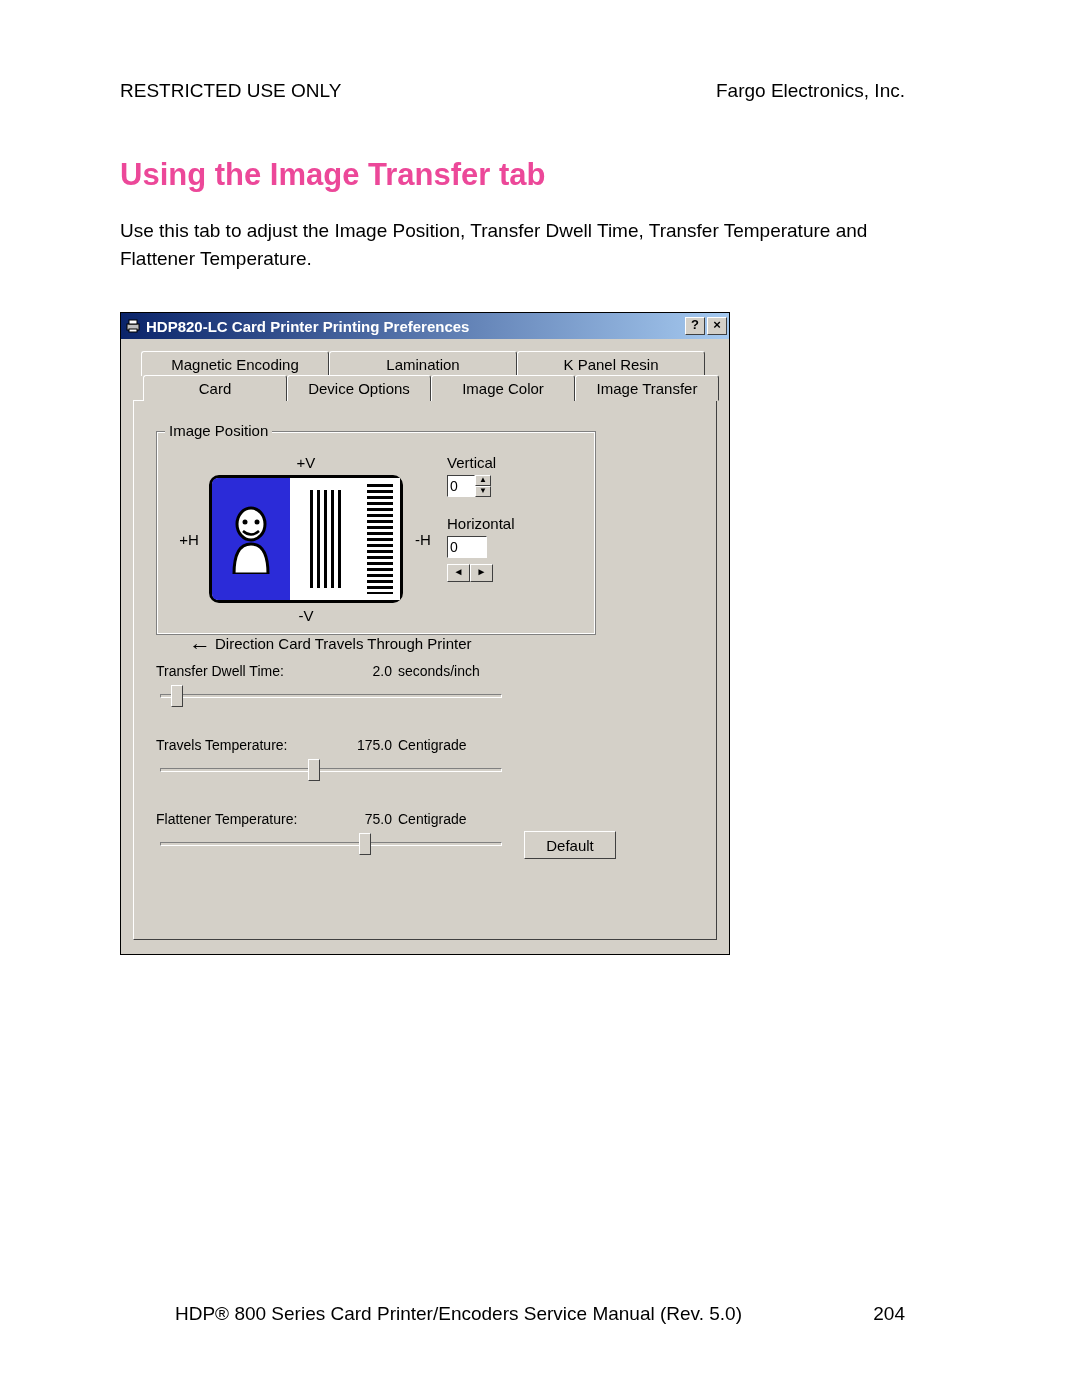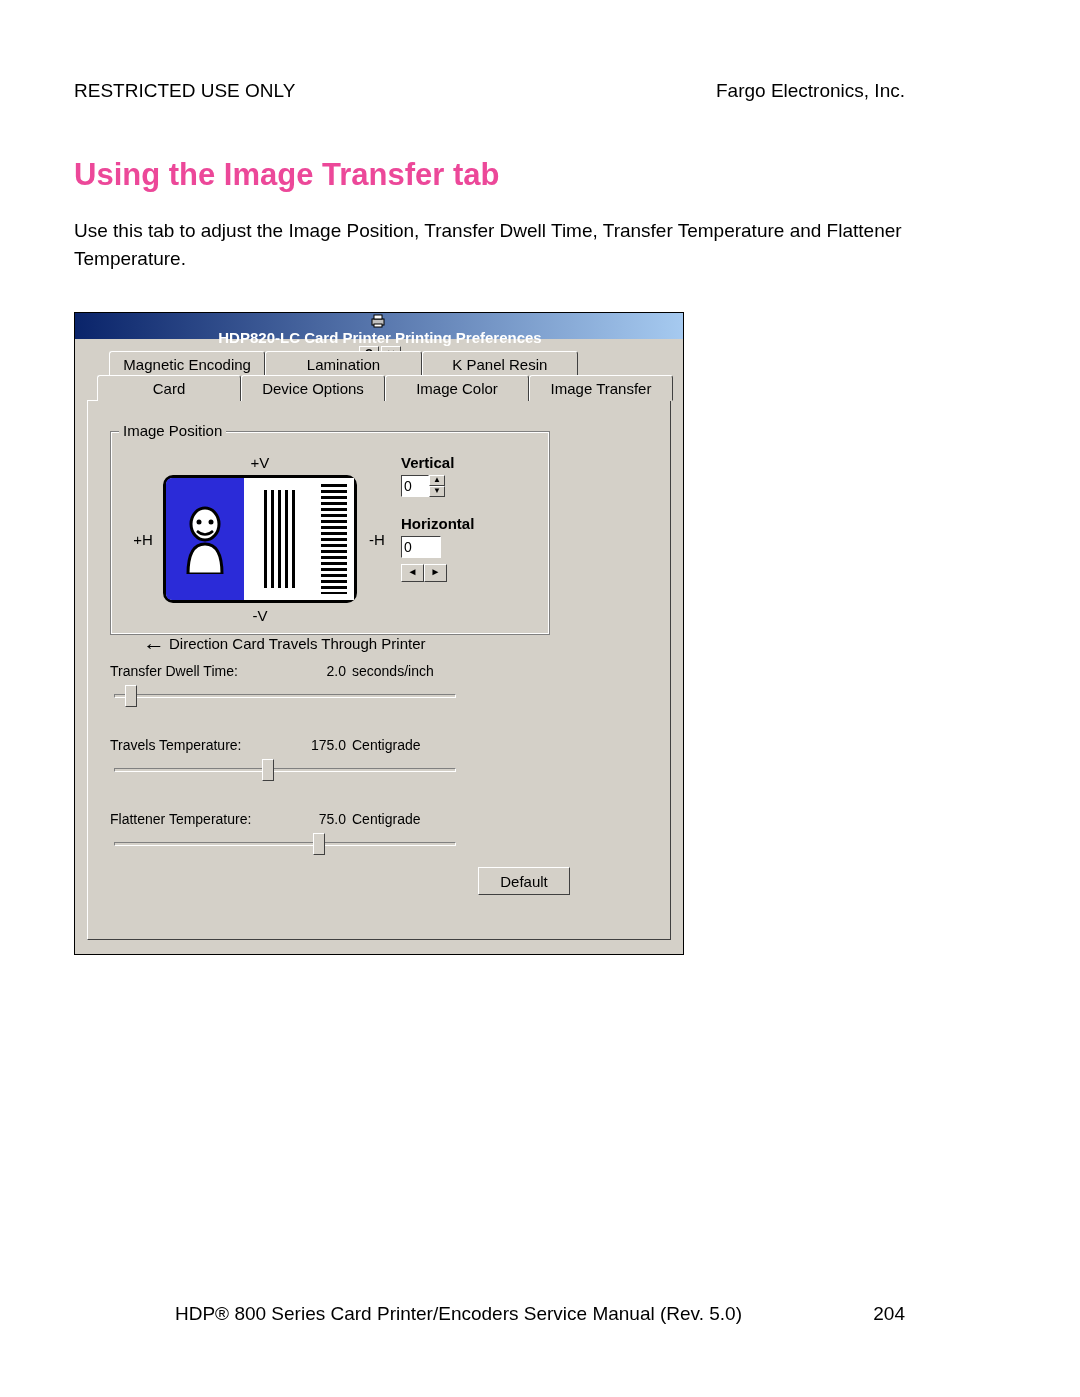--- a/index.html
+++ b/index.html
@@ -4,21 +4,21 @@
 <style>
   * { box-sizing: border-box; margin: 0; padding: 0; }
   body {
     width: 1080px;
     height: 1397px;
     background: #fff;
     font-family: Arial, Helvetica, sans-serif;
     position: relative;
   }
   .page {
-    padding: 80px 175px 0 74px;
+    padding: 80px 175px 0 120px;
   }
   .header-row {
     display: flex;
     justify-content: space-between;
     font-size: 19px;
     color: #000;
     margin-bottom: 55px;
   }
   h1 {
     font-size: 31px;
@@ -41,21 +41,20 @@
   }
   .titlebar {
     height: 26px;
     background: linear-gradient(to right, #0a246a, #a6caf0);
     color: #fff;
     display: flex;
     align-items: center;
     padding: 0 2px 0 4px;
     font-size: 15px;
     font-weight: bold;
-    flex-direction: column;
   }
   .titlebar .printer-icon {
     width: 16px; height: 16px;
     margin-right: 5px;
     display: inline-block;
     position: relative;
   }
   .printer-icon svg { display:block; }
   .title-text { flex: 1; }
   .title-buttons { display: flex; gap: 2px; }
@@ -74,21 +73,21 @@
     font-family: "Marlett", "Arial", sans-serif;
   }
   .dlg-body {
     padding: 12px 12px 14px 12px;
   }
   .tabrow {
     display: flex;
     position: relative;
     z-index: 2;
   }
-  .tabrow.row1 { margin-left: 22px; width: 469px;}
+  .tabrow.row1 { margin-left: 8px; width: 564px;}
   .tabrow.row2 { margin-left: 10px; margin-top: -1px; width: 576px;}
   .tab {
     flex: 1;
     height: 25px;
     background: #d4d0c8;
     border-top: 1px solid #fff;
     border-left: 1px solid #fff;
     border-right: 1px solid #404040;
     font-size: 15px;
     color: #000;
@@ -178,21 +177,21 @@
     display:flex; align-items:center; justify-content:center;
   }
   .barcode {
     width: 26px; height: 90%;
     background: repeating-linear-gradient(to bottom, #000 0, #000 3px, #fff 3px, #fff 6px);
   }
   .spin-col {
     margin-left: 6px;
     font-size: 15px;
   }
-  .spin-label { margin-bottom: 4px; font-weight: bold; }
+  .spin-label { margin-bottom: 4px; }
   .spin-ctrl {
     display: flex;
     align-items: stretch;
     height: 22px;
     margin-bottom: 18px;
   }
   .spin-input {
     width: 28px;
     border-top: 1px solid #404040;
     border-left: 1px solid #404040;
@@ -263,21 +262,21 @@
   .slider-thumb {
     position:absolute; top:2px; width:12px; height:22px;
     background:#d4d0c8;
     border-top:1px solid #fff; border-left:1px solid #fff;
     border-right:1px solid #404040; border-bottom:1px solid #404040;
     transform: translateX(-50%);
   }
   .default-btn {
     position: absolute;
     left: 390px;
-    top: 466px;
+    top: 430px;
   }
   .win-btn {
     min-width: 92px;
     height: 28px;
     background:#d4d0c8;
     border-top:1px solid #fff; border-left:1px solid #fff;
     border-right:1px solid #404040; border-bottom:1px solid #404040;
     font-size: 15px;
     font-family: inherit;
     padding: 0 12px;

